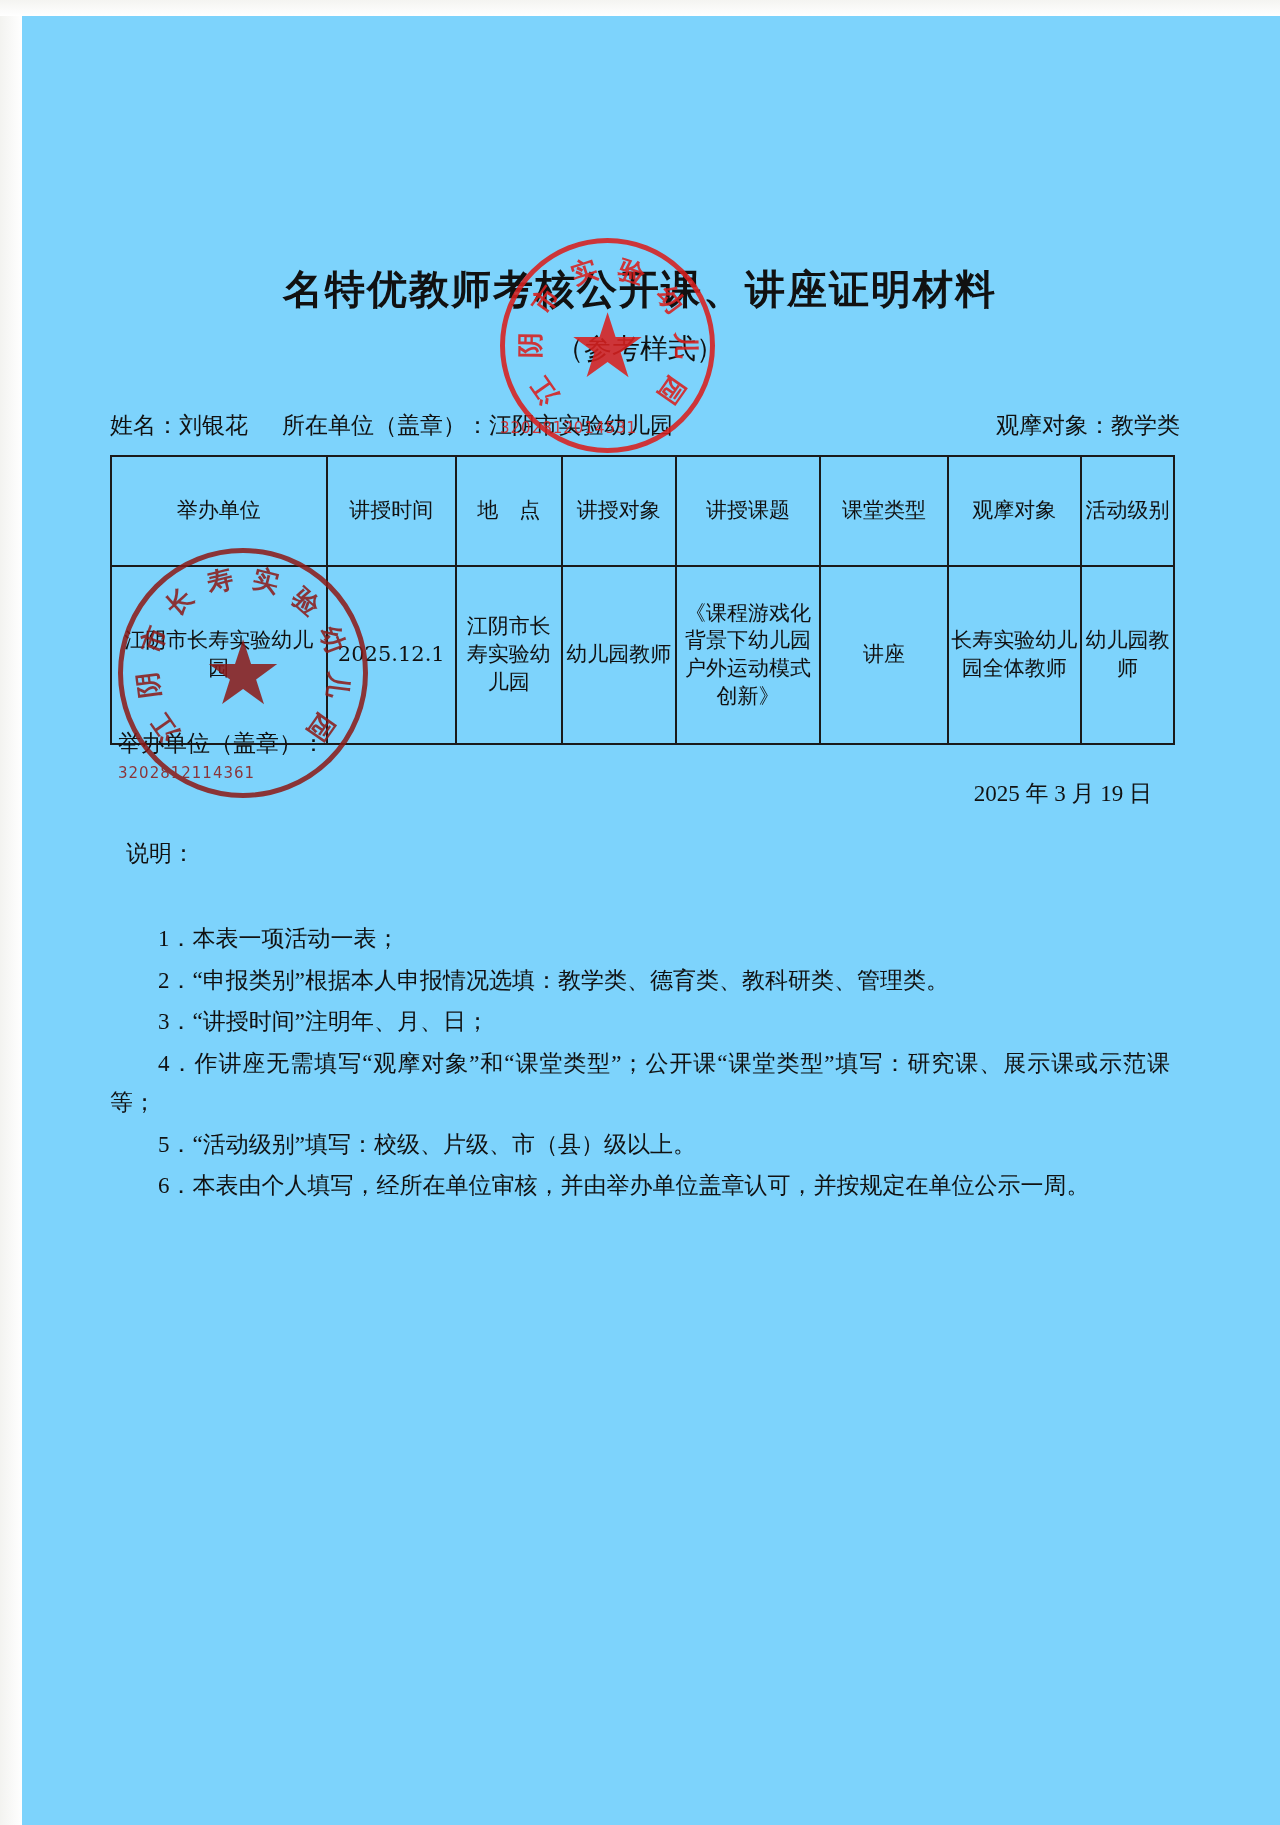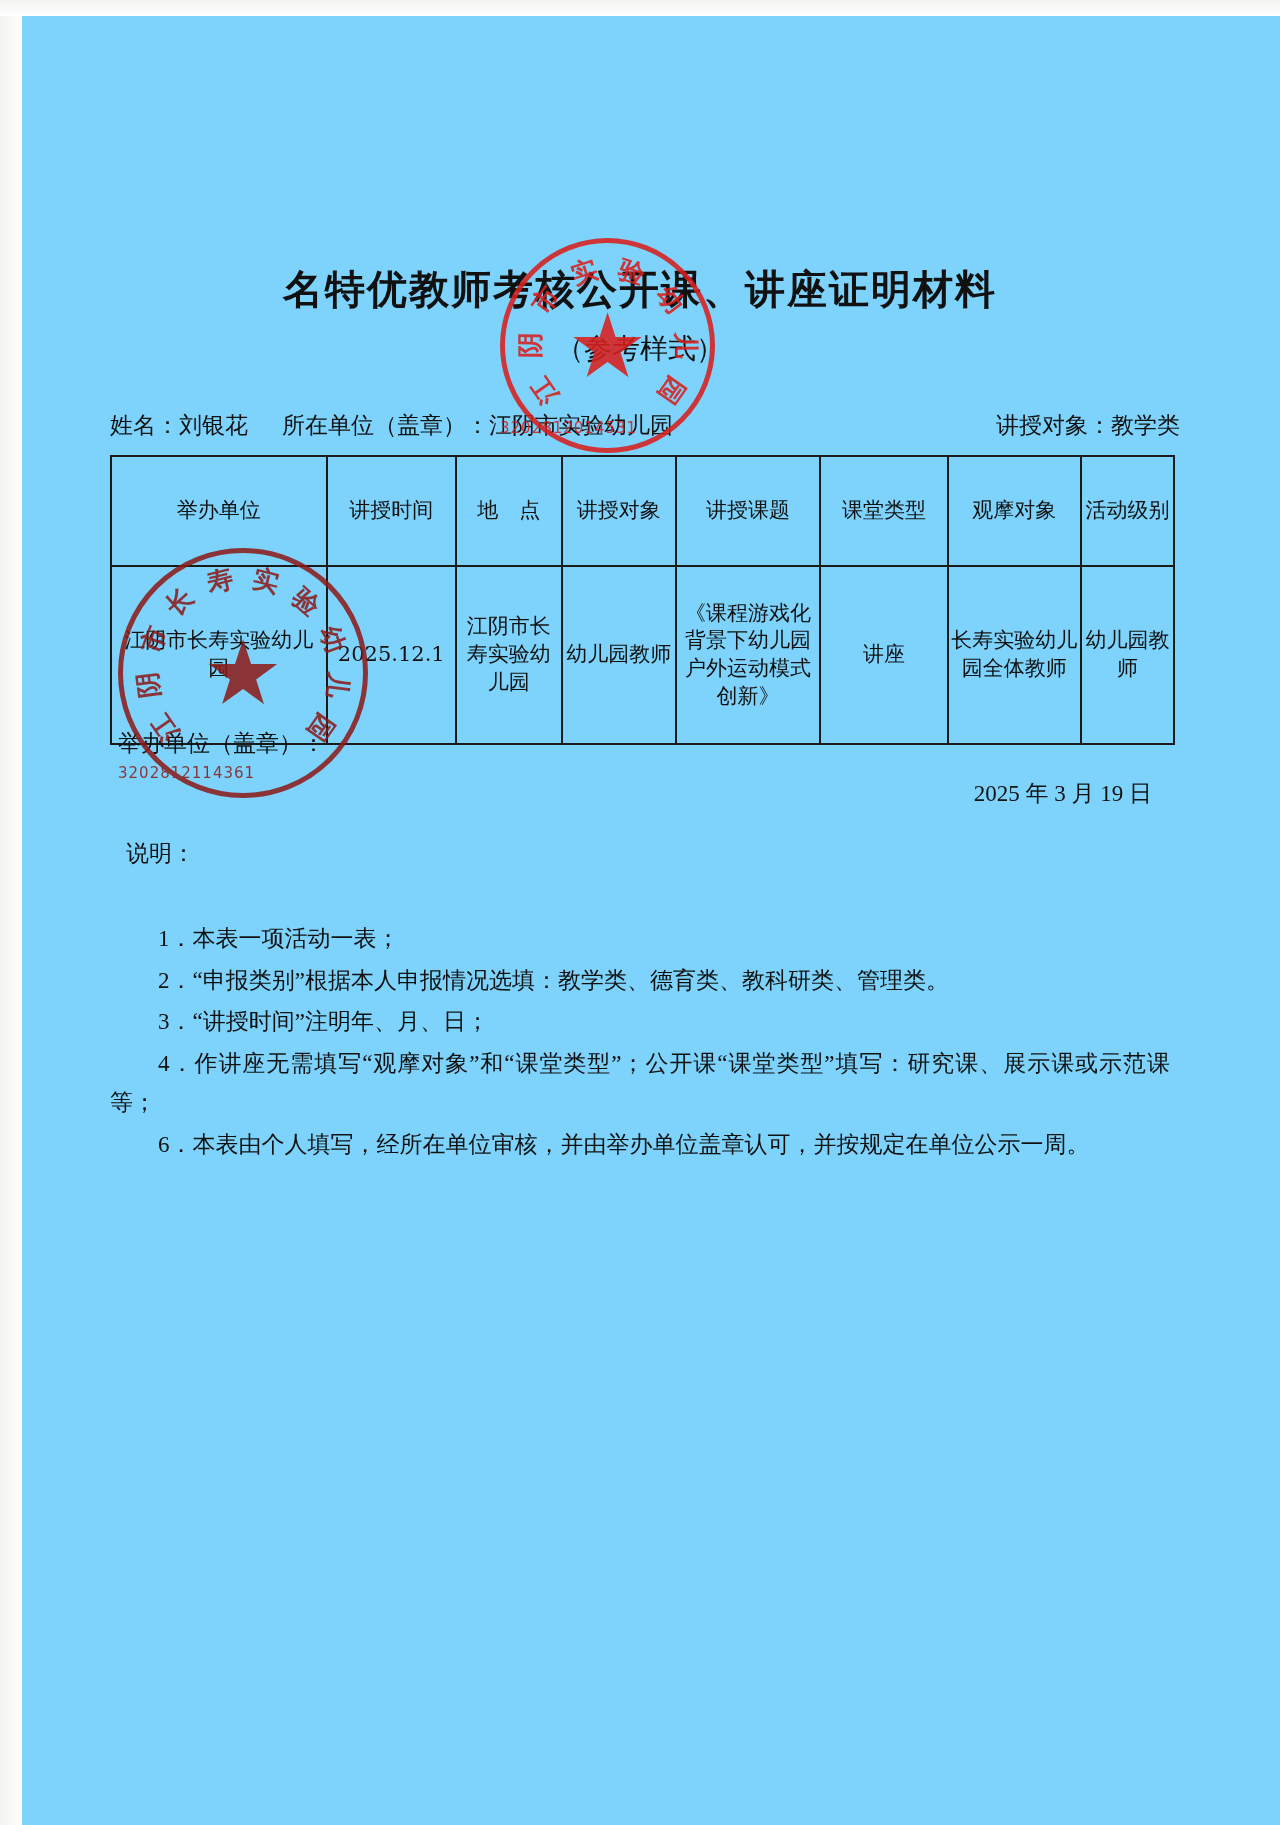--- a/index.html
+++ b/index.html
@@ -200,21 +200,21 @@
   <div class="subtitle">（参考样式）</div>
 
   <div class="meta-line">
     <span class="seg-name">
       <span>姓名：</span><span>刘银花</span>
     </span>
     <span class="seg-unit">
       <span>所在单位（盖章）：</span><span>江阴市实验幼儿园</span>
     </span>
     <span class="seg-cat">
-      <span>讲授对象：</span><span>教学类</span>
+      <span>观摩对象：</span><span>教学类</span>
     </span>
   </div>
 
   <table class="main">
     <colgroup>
       <col class="c0">
         <col class="c1">
         <col class="c2">
         <col class="c3">
       <col class="c4">
@@ -250,20 +250,21 @@
 
   <div class="sign-line">举办单位（盖章）：</div>
   <div class="date-line">2025 年 3 月 19 日</div>
 
   <div class="notes-title">说明：</div>
   <div class="notes">
     <p>1．本表一项活动一表；</p>
     <p>2．“申报类别”根据本人申报情况选填：教学类、德育类、教科研类、管理类。</p>
     <p>3．“讲授时间”注明年、月、日；</p>
     <p>4．作讲座无需填写“观摩对象”和“课堂类型”；公开课“课堂类型”填写：研究课、展示课或示范课等；</p>
+    <p>5．“活动级别”填写：校级、片级、市（县）级以上。</p>
     <p>6．本表由个人填写，经所在单位审核，并由举办单位盖章认可，并按规定在单位公示一周。</p>
   </div>
 
   <div class="stamp" id="stamp-top">
     <div class="ring"></div>
     <div class="arc-text">
         <span style="transform: translate(-63.4843px, 44.4522px) rotate(-125deg) translate(-50%, -50%);">江</span>
         <span style="transform: translate(-77.494px, -0.966139px) rotate(-89.2857deg) translate(-50%, -50%);">阴</span>
         <span style="transform: translate(-62.3563px, -46.0211px) rotate(-53.5714deg) translate(-50%, -50%);">市</span>
         <span style="transform: translate(-23.765px, -73.7664px) rotate(-17.8571deg) translate(-50%, -50%);">实</span>

